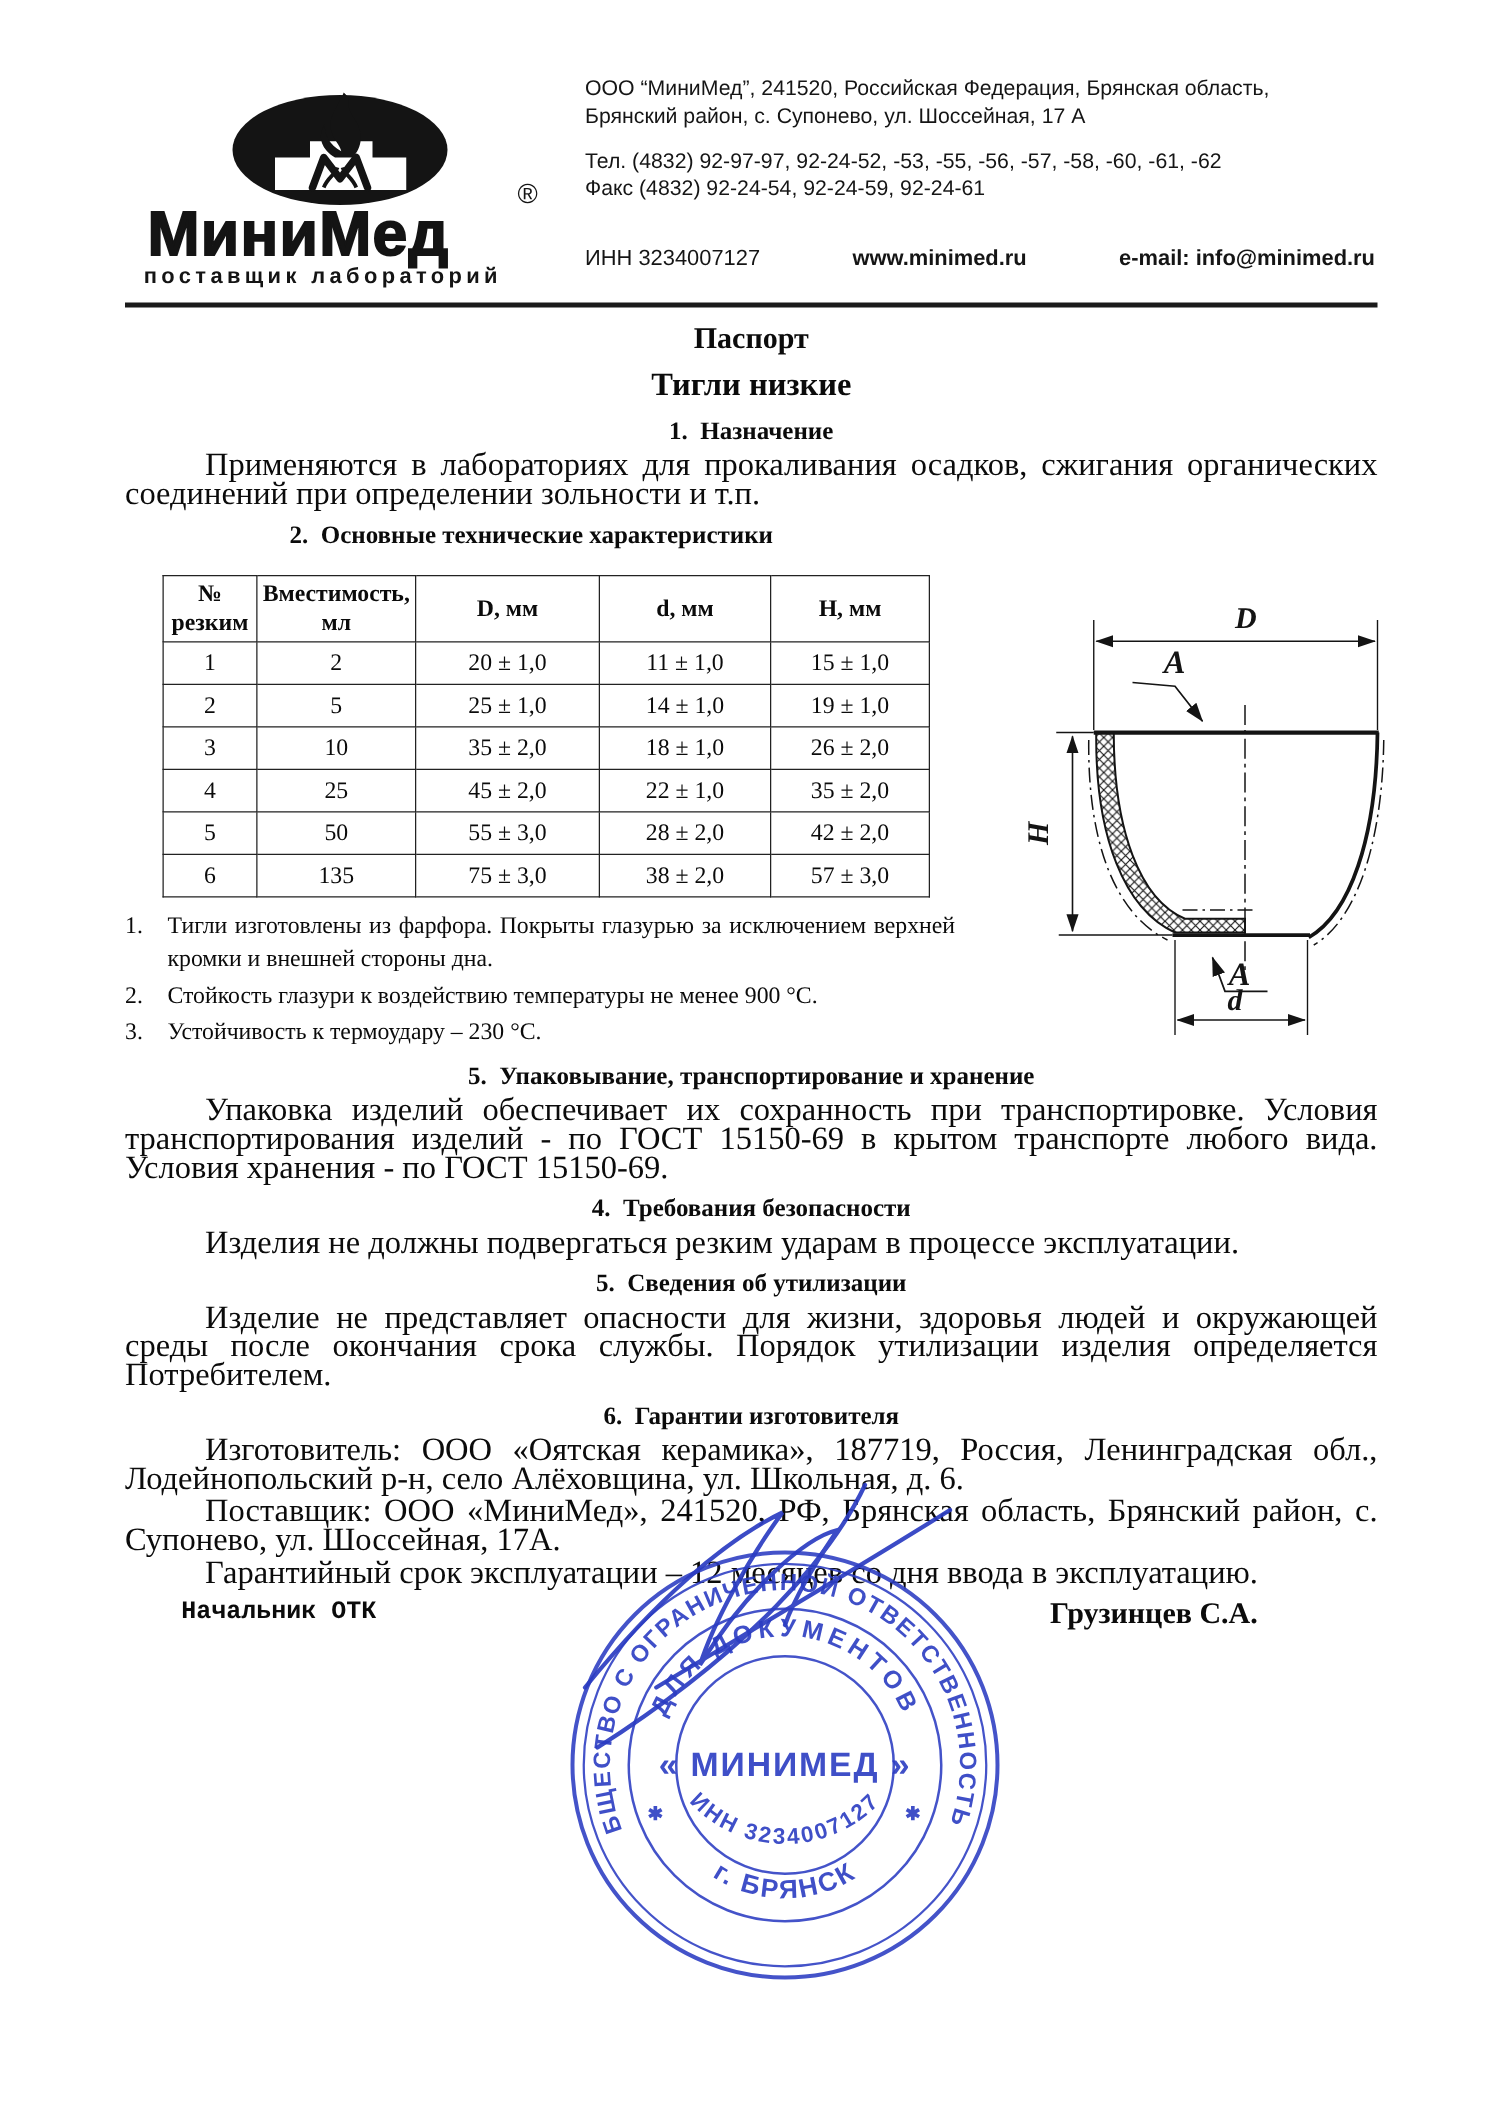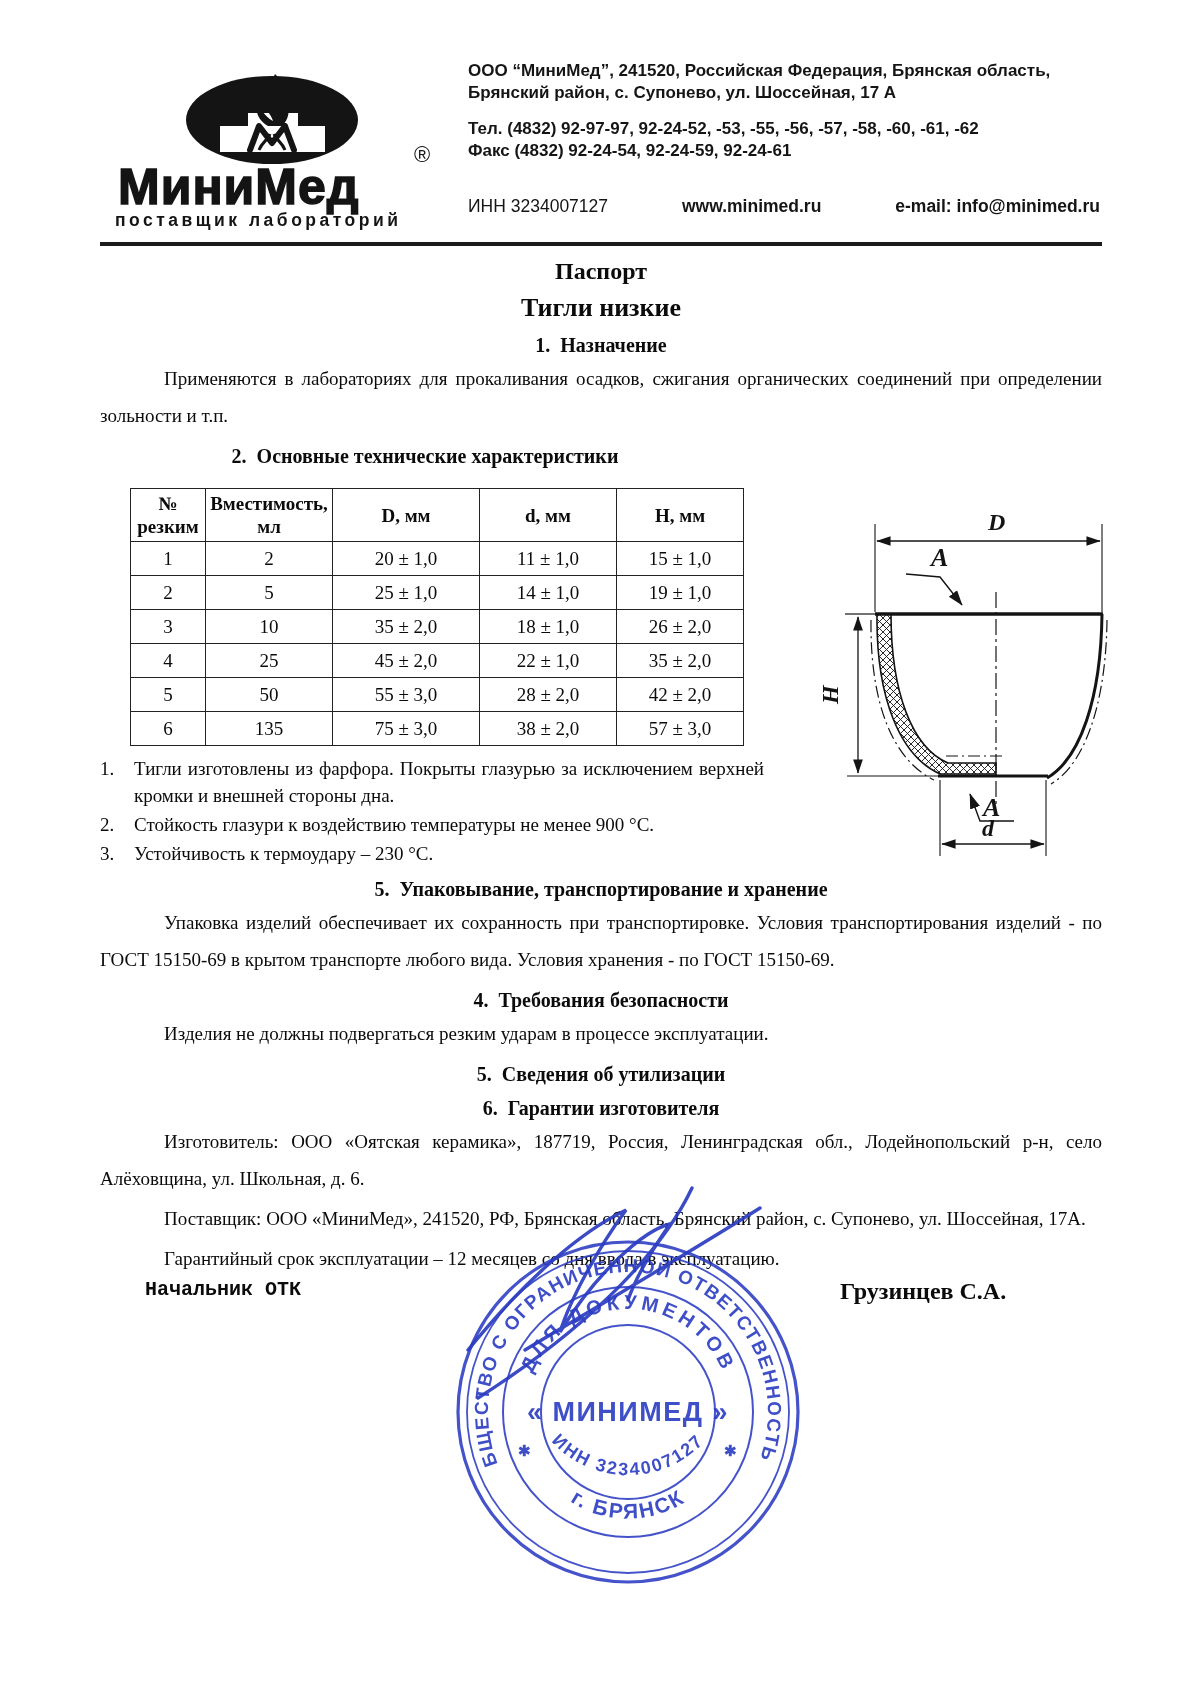--- a/index.html
+++ b/index.html
@@ -1,35 +1,35 @@
 <!DOCTYPE html>
 <html><head>
 <meta charset="utf-8">
 <style>
   html,body{margin:0;padding:0;background:#888;}
   .page{position:relative;width:1200px;height:1697px;background:#fff;margin:0 auto;
         font-family:"Liberation Serif",serif;color:#0b0b0b;overflow:hidden;}
   
   .logo-svg{position:absolute;left:112px;top:58px;width:330px;height:175px;}
   .contact{position:absolute;left:468px;top:60px;width:640px;
-           font-family:"Liberation Sans",sans-serif;font-weight:bold;font-size:17px;line-height:22px;color:#151515;}
+           font-family:"Liberation Sans",sans-serif;font-weight:normal;font-size:17px;line-height:22px;color:#151515;}
   .contact .gap{height:14px;}
   .contact-bottom{position:absolute;left:468px;top:196px;width:632px;display:flex;justify-content:space-between;
            font-family:"Liberation Sans",sans-serif;font-size:17.5px;color:#151515;}
   .contact-bottom .inn{font-weight:normal;}
   .contact-bottom .site,.contact-bottom .mail{font-weight:bold;}
   .divider{position:absolute;left:100px;top:242px;width:1002px;height:4px;background:#1b1b1b;}
   
   .main{position:absolute;left:100px;top:254px;width:1002px;}
   .t-doc{text-align:center;font-weight:bold;font-size:24px;margin:4px 0 0;}
   .t-prod{text-align:center;font-weight:bold;font-size:26px;margin:8px 0 0;}
   .t-gost{text-align:center;font-weight:bold;font-size:27px;margin:10px 0 0;}
   .sec-h{text-align:center;font-weight:bold;font-size:20px;margin:11px 0 0;white-space:pre-wrap;}
   .sec-h.over-table{width:650px;}
-  .para{font-size:19px;text-align:justify;text-indent:64px;line-height:37px;margin:3px 0 0;}
+  .para{font-size:26px;text-align:justify;text-indent:64px;line-height:23px;margin:3px 0 0;}
   
   .tab-zone{position:relative;height:272px;margin-top:8px;}
   table.spec{border-collapse:collapse;position:absolute;left:30px;top:12px;}
   table.spec th,table.spec td{border:1.6px solid #222;font-size:19px;text-align:center;vertical-align:middle;padding:0 4px;}
   table.spec th{font-weight:bold;height:52px;line-height:23px;}
   table.spec td{height:33px;}
   .cw1{width:66px;} .cw2{width:118px;} .cw3{width:138px;} .cw4{width:128px;} .cw5{width:118px;}
   .draw-svg{position:absolute;left:650px;top:-12px;width:370px;height:406px;}
   
   .notes{width:664px;margin-top:7px;}
@@ -196,20 +196,21 @@
       </div>
     </div>
 
     <div class="sec-h">5.  Упаковывание, транспортирование и хранение</div>
     <p class="para">Упаковка изделий обеспечивает их сохранность при транспортировке. Условия транспортирования изделий - по ГОСТ 15150-69 в крытом транспорте любого вида. Условия хранения - по ГОСТ 15150-69.</p>
 
     <div class="sec-h">4.  Требования безопасности</div>
     <p class="para">Изделия не должны подвергаться резким ударам в процессе эксплуатации.</p>
 
     <div class="sec-h">5.  Сведения об утилизации</div>
+    <p class="para">Изделие не представляет опасности для жизни, здоровья людей и окружающей среды после окончания срока службы. Порядок утилизации изделия определяется Потребителем.</p>
 
     <div class="sec-h">6.  Гарантии изготовителя</div>
     <p class="para">Изготовитель: ООО «Оятская керамика», 187719, Россия, Ленинградская обл., Лодейнопольский р-н, село Алёховщина, ул. Школьная, д. 6.</p>
     <p class="para">Поставщик: ООО «МиниМед», 241520, РФ, Брянская область, Брянский район, с. Супонево, ул. Шоссейная, 17А.</p>
     <p class="para">Гарантийный срок эксплуатации – 12 месяцев со дня ввода в эксплуатацию.</p>
   </div>
 
   <div class="sig-left">Начальник ОТК</div>
   <div class="sig-right">Грузинцев С.А.</div>
 

